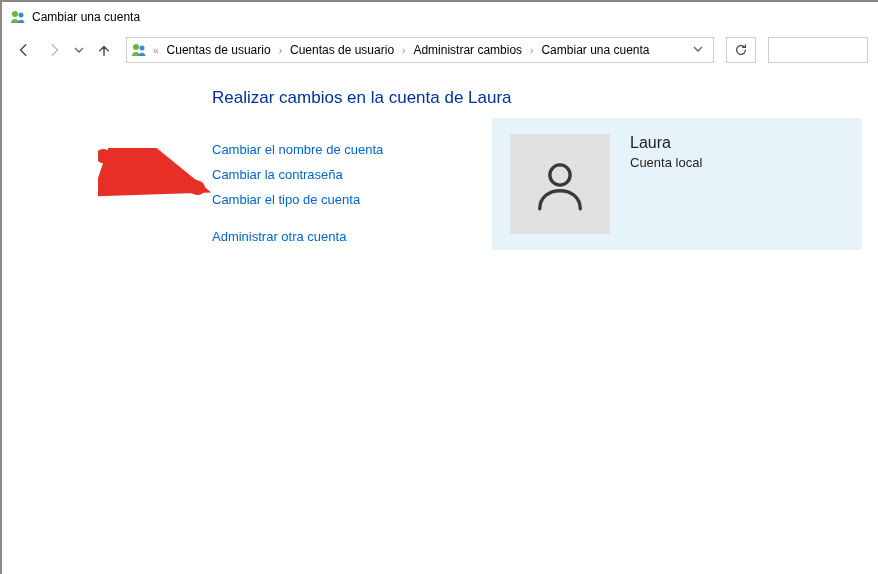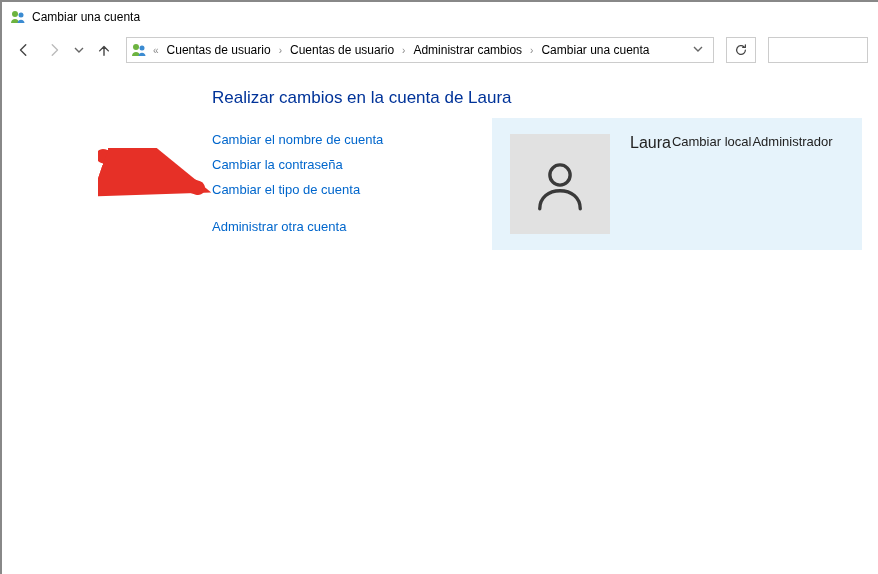--- a/index.html
+++ b/index.html
@@ -67,41 +67,41 @@
     border: 1px solid #ccc;
     margin-left: 6px;
   }
   .content {
     padding: 20px 0 0 210px;
     position: relative;
   }
   .page-title {
     color: #003399;
     font-size: 17px;
-    margin-bottom: 24px;
+    margin-bottom: 34px;
   }
   .link-list { display:flex; flex-direction:column; gap:10px; }
   .action-link { color:#0066cc; font-size:13px; cursor:pointer; }
   .gap-top { margin-top: 12px;}
   .account-panel {
     position: absolute;
     left: 490px; top: 50px;
     width: 370px;
     background: #e6f3fb;
     padding: 16px 18px;
     display: flex;
     gap: 20px;
   }
   .avatar-box {
     width: 100px; height: 100px;
     background: #e1e1e1;
     display:flex;align-items:center;justify-content:center;
   }
   .avatar-box svg { width:54px; height:54px; }
-  .acct-info { display:flex; flex-direction:row; gap:1px; font-size:13px; color:#222;}
+  .acct-info { display:flex; flex-direction:column; gap:1px; font-size:13px; color:#222;}
   .acct-name { font-size:16px; margin-bottom:2px;}
   
   .red-arrow {
     position: absolute;
     left: 98px; top: 148px;
     pointer-events: none;
   }
 </style>
 </head>
 <body>
@@ -187,22 +187,21 @@
 
   <div class="account-panel">
     <div class="avatar-box">
       <svg viewBox="0 0 48 48">
         <circle cx="24" cy="16" r="9" stroke="#3a3a3a" stroke-width="3" fill="none"></circle>
         <path d="M6 46c0-10 8-16 18-16s18 6 18 16" stroke="#3a3a3a" stroke-width="3" fill="none" stroke-linecap="round"></path>
       </svg>
     </div>
     <div class="acct-info">
       <div class="acct-name">Laura</div>
-      <div>Cambiar local</div>
-      <div>Administrador</div>
+      <div>Cuenta local</div>
     </div>
   </div>
 </div>
 
 <svg class="red-arrow" width="120" height="60">
   <defs>
     <marker id="ah" markerWidth="10" markerHeight="10" refX="7" refY="3" orient="auto">
       <path d="M0,0 L8,3 L0,6 Z" fill="#e63027"></path>
     </marker>
   </defs>

